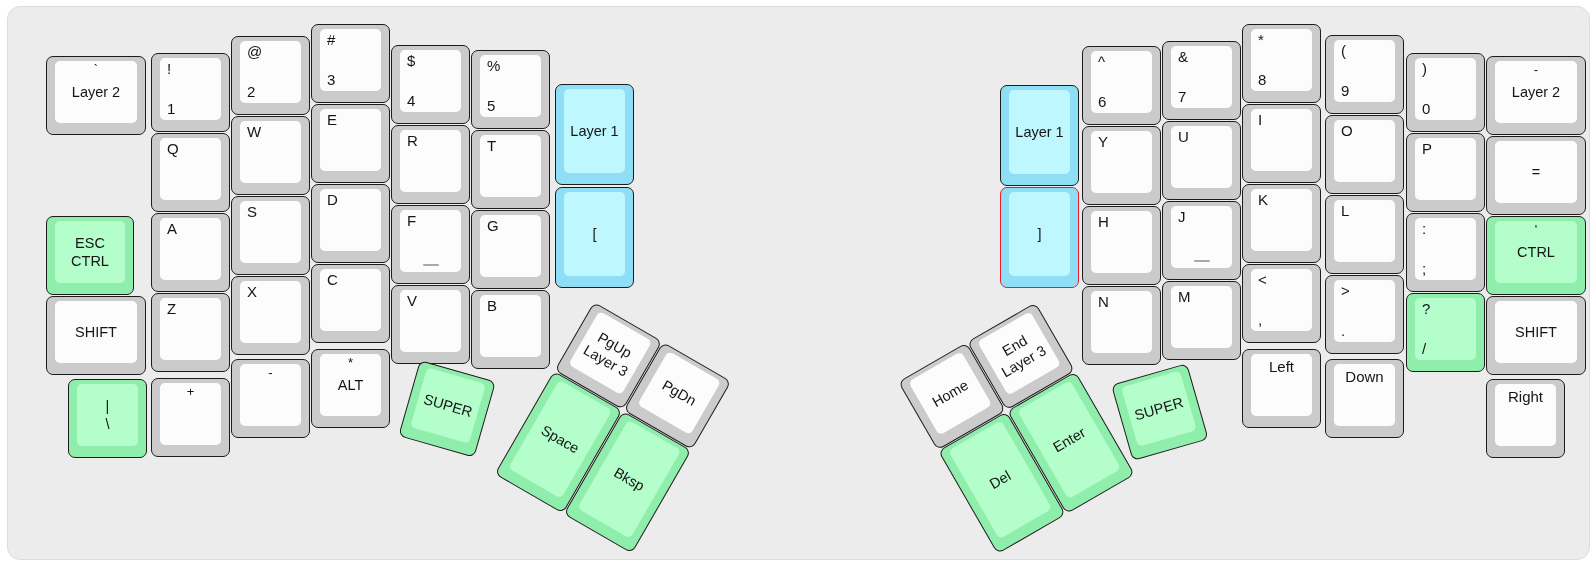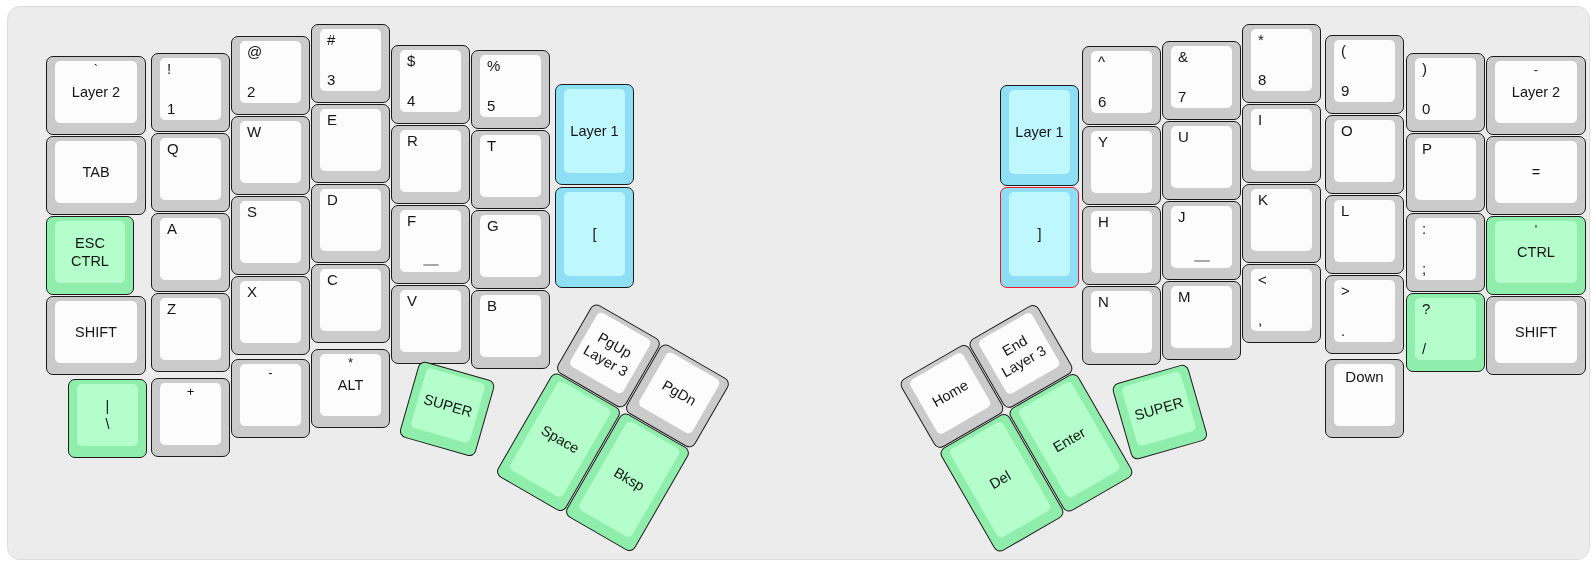--- a/index.html
+++ b/index.html
@@ -52,25 +52,20 @@
 </head>
 <body style="--page-bg: #ffffff; --panel-bg: #ececec; --panel-border: #dcdcdc; --key-border: #1c1c1c; --label: #151515; --gray-top: #fcfcfc; --gray-side: #cbcbcb; --green-top: #b3fecb; --green-side: #8feeab; --blue-top: #bff7ff; --blue-side: #8edff6; --selected-border: #ee1b28; --homing-bar: #a8a8a8;">
 
 <div class="panel" id="panel">
     <div class="key gray" style="left: 38px; top: 49px; width: 100px; height: 79px;">
       <div class="face">
         <div class="lbl tc">`</div>
         <div class="center"><div>Layer 2</div></div>
       </div>
     </div>
-    <div class="key gray" style="left: 38px; top: 129px; width: 100px; height: 79px;">
-      <div class="face">
-        <div class="center"><div>TAB</div></div>
-      </div>
-    </div>
     <div class="key green" style="left: 38px; top: 209px; width: 88px; height: 79px;">
       <div class="face">
         <div class="center"><div>ESC</div><div>CTRL</div></div>
       </div>
     </div>
     <div class="key gray" style="left: 38px; top: 289px; width: 100px; height: 79px;">
       <div class="face">
         <div class="center"><div>SHIFT</div></div>
       </div>
     </div>
@@ -304,20 +299,25 @@
       <div class="face">
         <div class="lbl tl">K</div>
       </div>
     </div>
     <div class="key gray" style="left: 1234px; top: 257px; width: 79px; height: 79px;">
       <div class="face">
         <div class="lbl tl">&lt;</div>
         <div class="lbl bl">,</div>
       </div>
     </div>
+    <div class="key gray" style="left: 1234px; top: 342px; width: 79px; height: 79px;">
+      <div class="face">
+        <div class="lbl ct">Left</div>
+      </div>
+    </div>
     <div class="key gray" style="left: 1317px; top: 28px; width: 79px; height: 79px;">
       <div class="face">
         <div class="lbl tl">(</div>
         <div class="lbl bl">9</div>
       </div>
     </div>
     <div class="key gray" style="left: 1317px; top: 108px; width: 79px; height: 79px;">
       <div class="face">
         <div class="lbl tl">O</div>
       </div>
@@ -374,20 +374,25 @@
     </div>
     <div class="key green" style="left: 1478px; top: 209px; width: 100px; height: 79px;">
       <div class="face">
         <div class="lbl tc">'</div>
         <div class="center"><div>CTRL</div></div>
       </div>
     </div>
     <div class="key gray" style="left: 1478px; top: 289px; width: 100px; height: 79px;">
       <div class="face">
         <div class="center"><div>SHIFT</div></div>
+      </div>
+    </div>
+    <div class="key gray" style="left: 1478px; top: 372px; width: 79px; height: 79px;">
+      <div class="face">
+        <div class="lbl ct">Right</div>
       </div>
     </div>
     <div class="key gray" style="left: 890px; top: 375px; width: 79px; height: 79px; transform: rotate(-30deg);">
       <div class="face">
         <div class="center"><div>Home</div></div>
       </div>
     </div>
     <div class="key gray" style="left: 959px; top: 335px; width: 79px; height: 79px; transform: rotate(-30deg);">
       <div class="face">
         <div class="center"><div>End</div><div>Layer 3</div></div>

